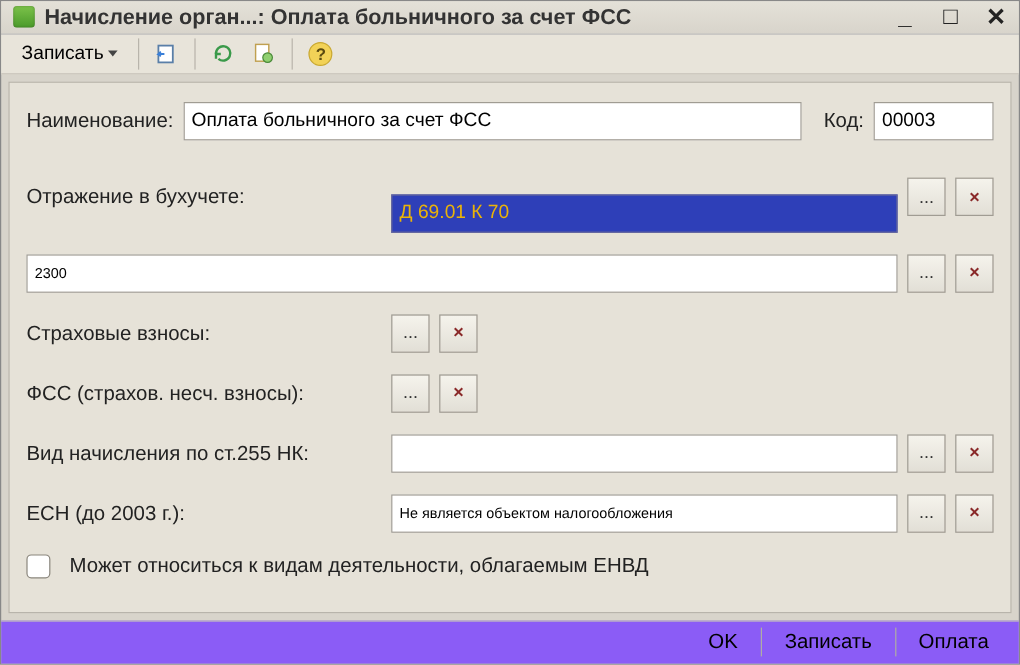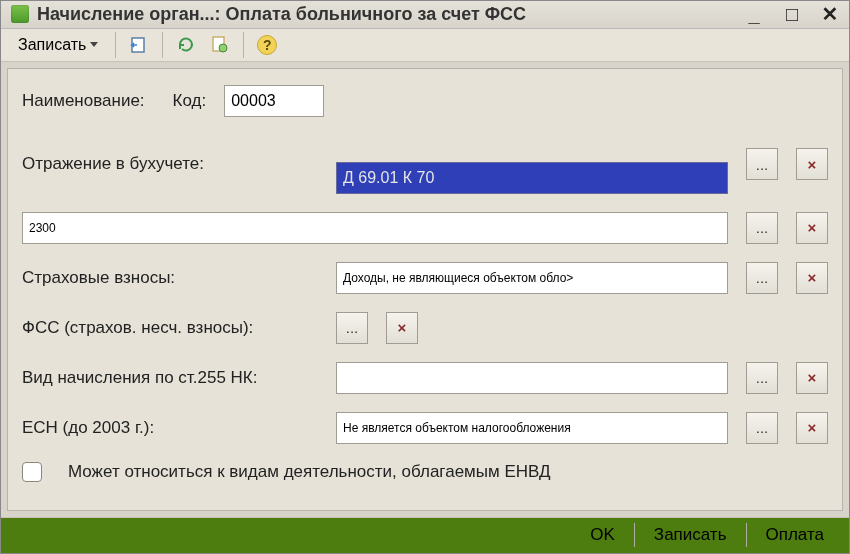--- a/index.html
+++ b/index.html
@@ -96,21 +96,21 @@
     flex:1;
     margin: 6px;
     border: 1px solid #b8b4ab;
     background: #e6e2d8;
     padding: 16px 14px 10px 14px;
   }
   .row {
     display:flex;
     align-items:center;
     margin-bottom: 18px;
-    gap: 18px;
+    gap: 8px;
   }
   .lbl {
     font-size: 17px;
     color:#222;
     white-space:nowrap;
   }
   .lbl-fixed { width: 296px; }
   input.txt {
     height: 32px;
     border: 1px solid #a09c93;
@@ -118,21 +118,21 @@
     font-family:inherit;
     font-size:16px;
     padding: 0 6px;
     outline:none;
   }
   .selected-field{
     height:32px;
     flex:1;
     border:1px solid #6a6a9a;
     background:#2e3fb8;
-    color:#e5e5e5;
+    color:#eab308;
     font-size:16px;
     padding:0 6px;
     display:flex;align-items:center;
     white-space:nowrap;
     overflow:hidden;
     margin-top:27px;
   }
   .fld{
     height:32px; flex:1;
     border:1px solid #a09c93;
@@ -151,21 +151,21 @@
   }
   .mini-btn.x{color:#8a2a2a;font-weight:bold;}
   .check{
     width:20px;height:20px;
     border:1px solid #8a867d;border-radius:4px;
     background:#fff;margin-right:8px;cursor:pointer;
   }
   .footer{
     height:44px;
     border-top:1px solid #c7c3ba;
-    background:#4d7c0f;
+    background:#8b5cf6;
     display:flex;align-items:center;justify-content:flex-end;
     padding:0 14px; gap:4px;
   }
   .fbtn{
     padding:4px 10px;font-size:17px;cursor:pointer;
     border:1px solid transparent;border-radius:3px;
   }
   .fsep{width:1px;height:24px;background:#b0ada4;margin:0 4px;}
   svg.ic{width:20px;height:20px;}
 </style>
@@ -212,40 +212,40 @@
     <div class="tb-sep"></div>
     <div class="tb-icon">
       <div class="help-circle">?</div>
     </div>
   </div>
 
   <div class="content">
 
     <div class="row">
       <span class="lbl">Наименование:</span>
+      <input class="txt" style="flex: 1 1 0%;" value="Оплата больничного за счет ФСС">
       <span class="lbl" style="margin-left:10px">Код:</span>
       <input class="txt" style="width: 100px;" value="00003">
     </div>
 
     <div class="row">
       <span class="lbl lbl-fixed">Отражение в бухучете:</span>
       <div class="selected-field">Д 69.01 К 70</div>
       <div class="mini-btn">...</div>
       <div class="mini-btn x">×</div>
     </div>
 
     <div class="row">
       <div class="fld">2300</div>
       <div class="mini-btn">...</div>
       <div class="mini-btn x">×</div>
     </div>
 
     <div class="row">
       <span class="lbl lbl-fixed">Страховые взносы:</span>
-      <div class="fld">Доходы, не являющиеся объектом обло&gt;</div>
       <div class="mini-btn">...</div>
       <div class="mini-btn x">×</div>
     </div>
 
     <div class="row">
       <span class="lbl lbl-fixed">ФСС (страхов. несч. взносы):</span>
       <div class="mini-btn">...</div>
       <div class="mini-btn x">×</div>
     </div>
 

